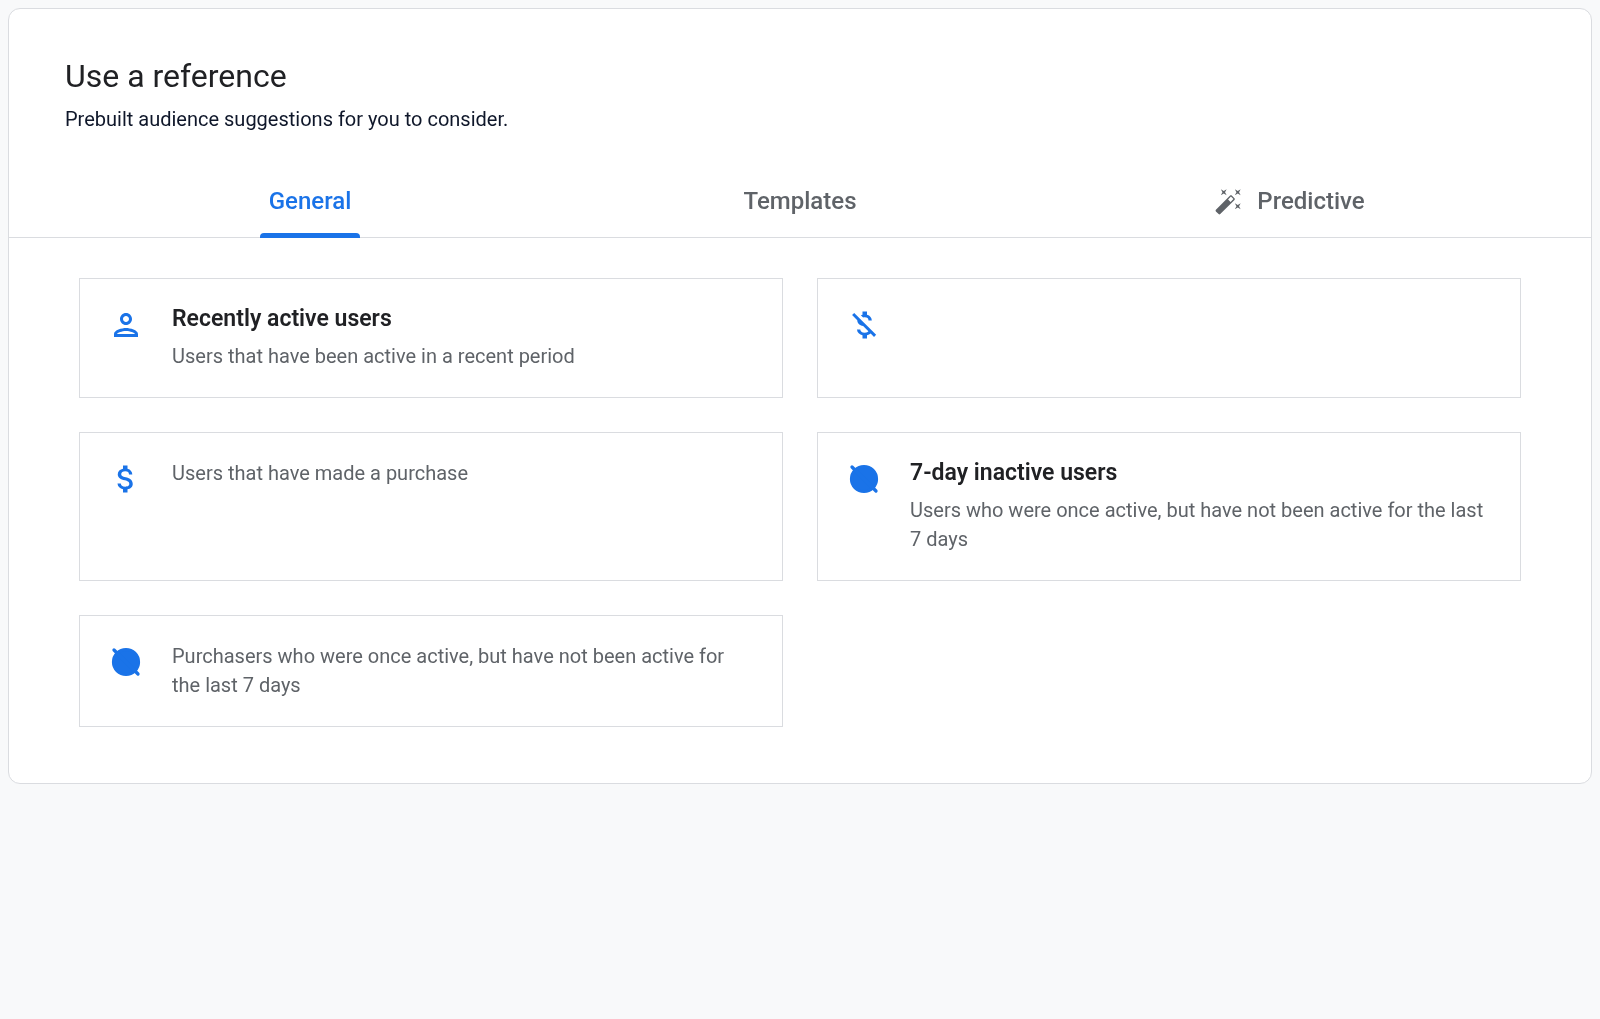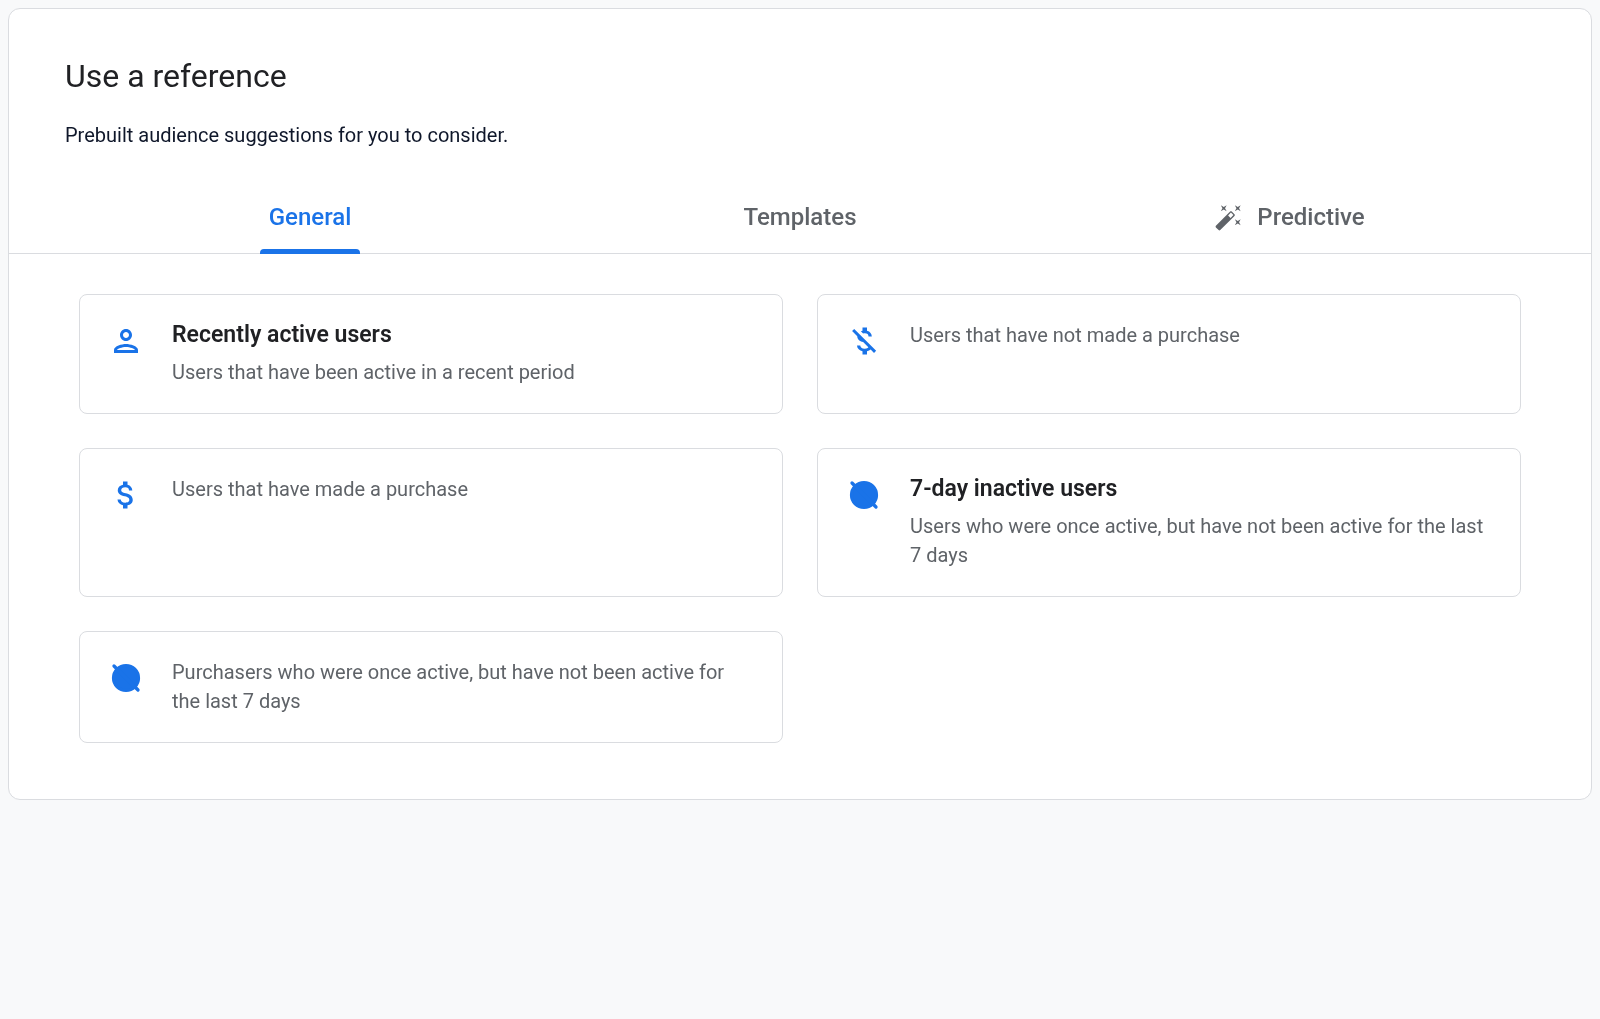--- a/index.html
+++ b/index.html
@@ -21,21 +21,21 @@
     margin: 0 auto;
     overflow: hidden;
   }
   .header {
     padding: 48px 56px 24px 56px;
   }
   .title {
     font-size: 32px;
     color: #202124;
     font-weight: 400;
-    margin-bottom: 28px;
+    margin-bottom: 12px;
   }
   .subtitle {
     font-size: 20px;
     color: #0f172a;
     font-weight: 400;
   }
   .tabs {
     display: flex;
     border-bottom: 1px solid #dadce0;
     padding: 0 56px;
@@ -73,21 +73,21 @@
     fill: #5f6368;
   }
   .cards {
     display: grid;
     grid-template-columns: 1fr 1fr;
     gap: 34px;
     padding: 40px 70px 56px 70px;
   }
   .card {
     border: 1px solid #dadce0;
-    border-radius: 8px;
+    border-radius: 0;
     padding: 26px 28px;
     display: flex;
     align-items: flex-start;
     gap: 28px;
     cursor: pointer;
     background: #fff;
   }
   .card-icon {
     width: 36px;
     height: 36px;
@@ -146,21 +146,20 @@
         <div class="card-title">Recently active users</div>
         <div class="card-desc">Users that have been active in a recent period</div>
       </div>
     </div>
 
     <div class="card">
       <svg class="card-icon" viewBox="0 0 24 24">
         <path d="M12.5 6.9c1.78 0 2.44.85 2.5 2.1h2.21c-.07-1.72-1.12-3.3-3.21-3.81V3h-3v2.16c-.39.08-.75.21-1.1.36l1.51 1.51c.32-.08.69-.13 1.09-.13zM5.47 3.92L4.06 5.33 7.5 8.77c0 2.08 1.56 3.22 3.91 3.91l3.51 3.51c-.34.49-1.05.91-2.42.91-2.06 0-2.87-.92-2.98-2.1h-2.2c.12 2.19 1.76 3.42 3.68 3.83V21h3v-2.15c.96-.18 1.83-.55 2.46-1.12l2.22 2.22 1.41-1.41L5.47 3.92z"></path>
       </svg>
       <div class="card-body">
-        <div class="card-desc">Users that have not made a purchase</div>
       </div>
     </div>
 
     <div class="card">
       <svg class="card-icon" viewBox="0 0 24 24">
         <path d="M11.8 10.9c-2.27-.59-3-1.2-3-2.15 0-1.09 1.01-1.85 2.7-1.85 1.78 0 2.44.85 2.5 2.1h2.21c-.07-1.72-1.12-3.3-3.21-3.81V3h-3v2.16c-1.94.42-3.5 1.68-3.5 3.61 0 2.31 1.91 3.46 4.7 4.13 2.5.6 3 1.48 3 2.41 0 .69-.49 1.79-2.7 1.79-2.06 0-2.87-.92-2.98-2.1h-2.2c.12 2.19 1.76 3.42 3.68 3.83V21h3v-2.15c1.95-.37 3.5-1.5 3.5-3.55 0-2.84-2.43-3.81-4.7-4.4z"></path>
       </svg>
       <div class="card-body">
         <div class="card-desc">Users that have made a purchase</div>
       </div>

